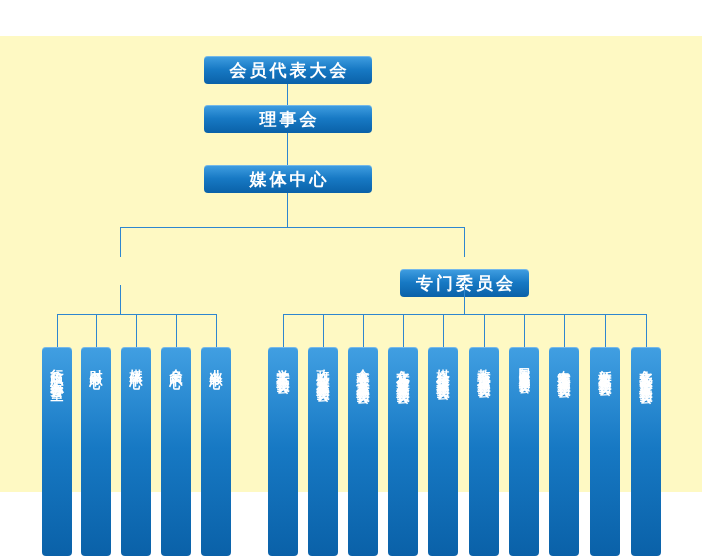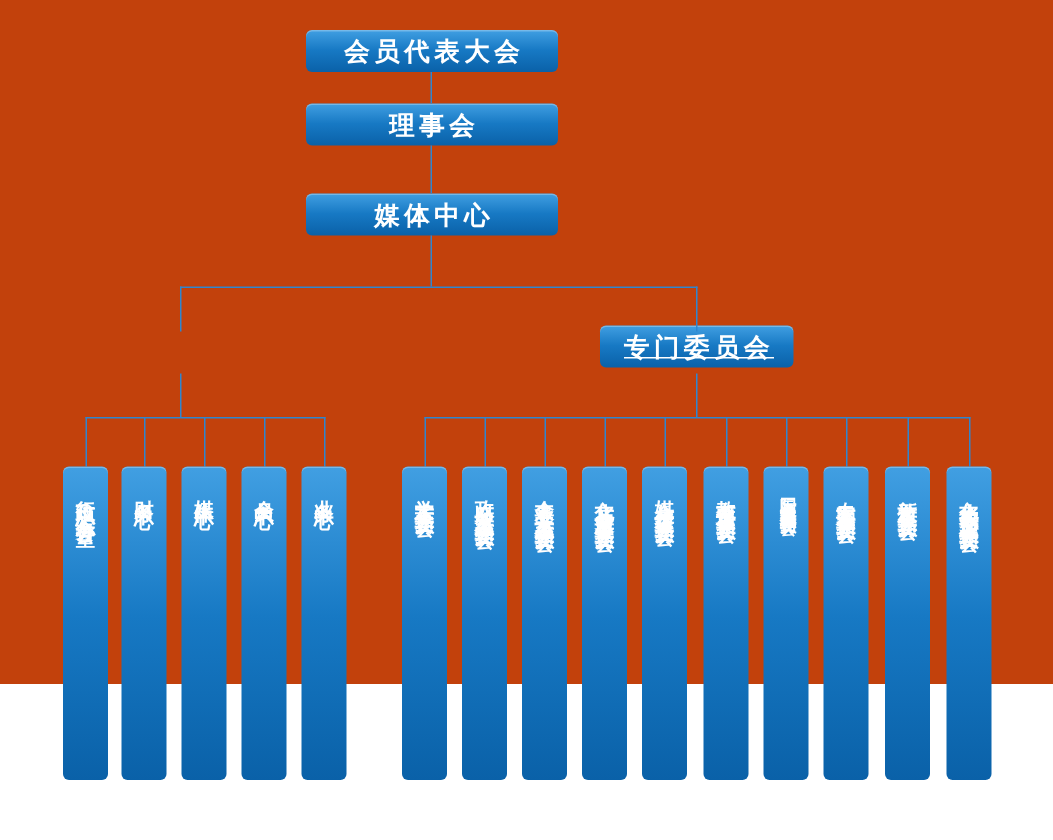--- a/index.html
+++ b/index.html
@@ -6,21 +6,22 @@
   html, body { background: #ffffff; }
   body {
     width: 702px; height: 560px;
     font-family: "Liberation Sans", sans-serif;
     position: relative;
     overflow: hidden;
   }
   #chart {
     position: relative;
     width: 702px; height: 456px;
-    background: #c2410c;
+    background: #fef9c3;
+    margin-top: 36px;
   }
   .box {
     position: absolute;
     border-radius: 4px;
     background: linear-gradient(to bottom, #419fe2 0%, #1779c4 48%, #0a61a8 100%);
     box-shadow: inset 0 1px 0 rgba(255,255,255,0.28);
     color: #ffffff;
   }
   .hbox {
     height: 28px;
@@ -60,21 +61,21 @@
 </style>
 </head>
 <body>
 
 <div id="chart">
 
   <div class="box hbox" style="left:204px; top:20px; width:168px;">会员代表大会</div>
   <div class="box hbox" style="left:204px; top:69px; width:168px;">理事会</div>
   <div class="box hbox" style="left:204px; top:129px; width:168px;">媒体中心</div>
 
-  <div class="box hbox" style="left:400px; top:217px; width:129px;text-decoration:underline;">专门委员会</div>
+  <div class="box hbox" style="left:400px; top:233px; width:129px;">专门委员会</div>
 
   <div class="line v" style="left:287px; top:48px;  height:21px;"></div>
   <div class="line v" style="left:287px; top:97px;  height:32px;"></div>
   <div class="line v" style="left:287px; top:157px; height:34px;"></div>
 
   <div class="line h" style="left:120px; top:191px; width:345px;"></div>
   <div class="line v" style="left:120px; top:191px; height:30px;"></div>
   <div class="line v" style="left:464px; top:191px; height:30px;"></div>
 
   <div class="line v" style="left:120px; top:249px; height:29px;"></div>

